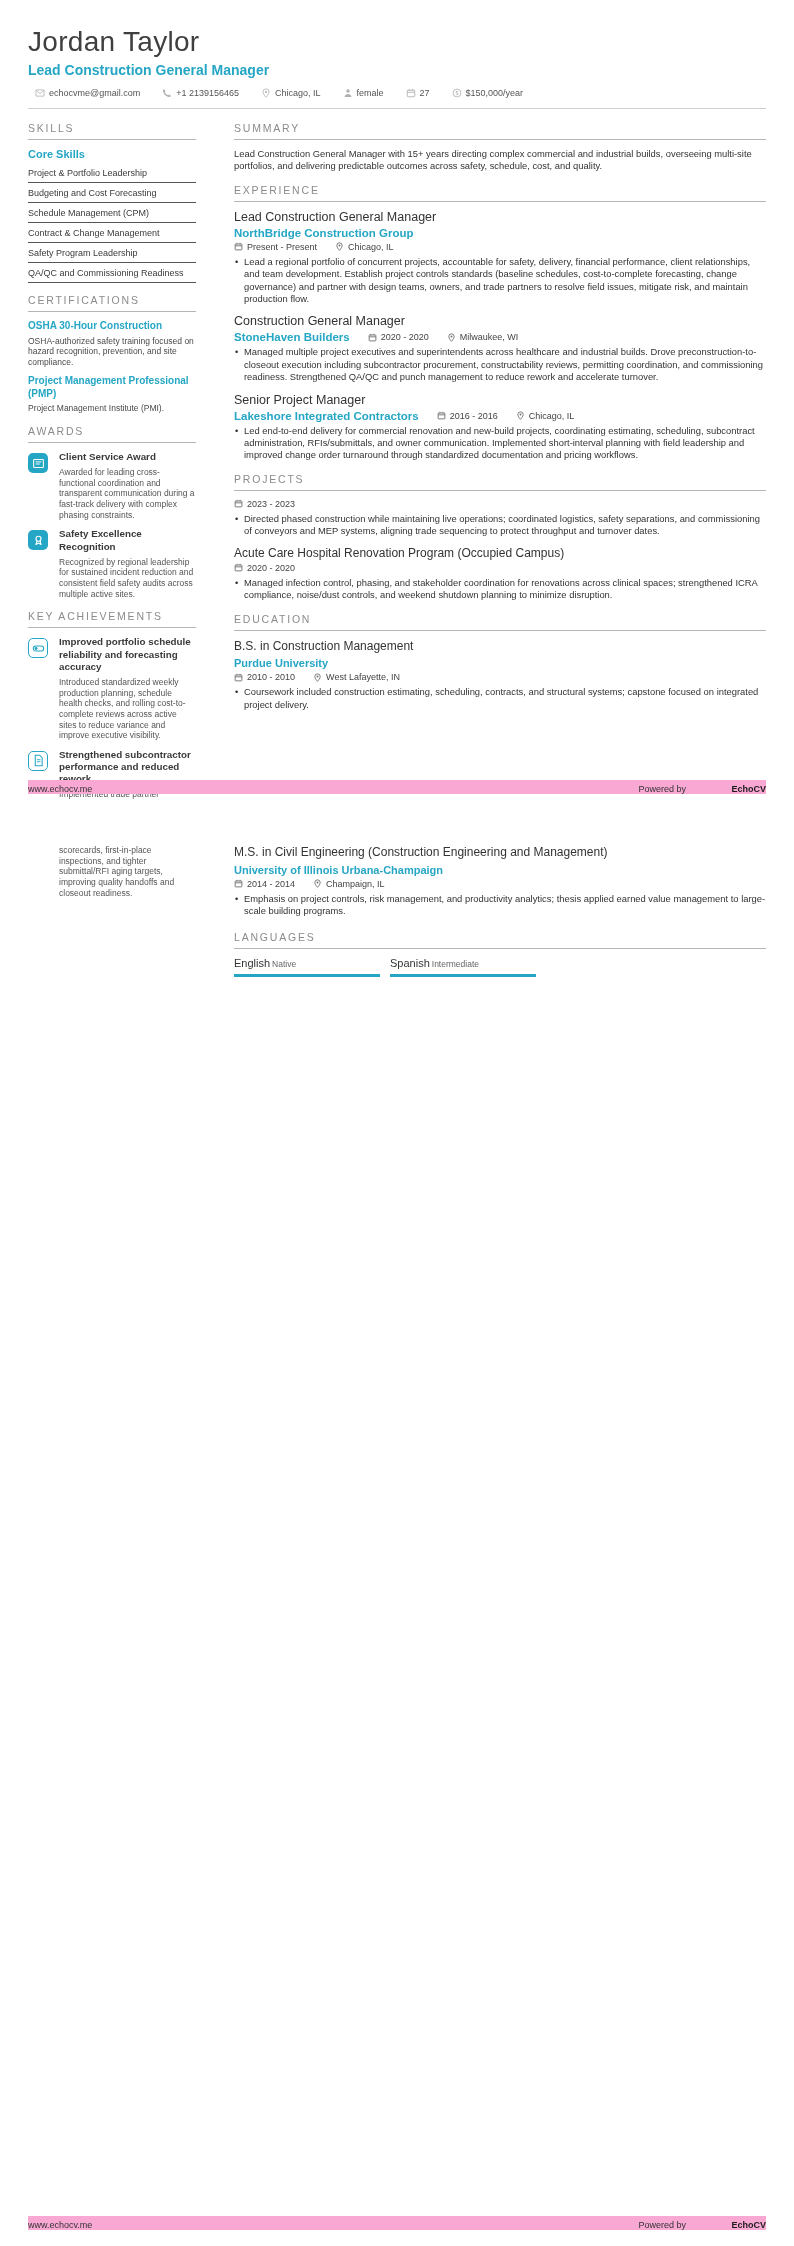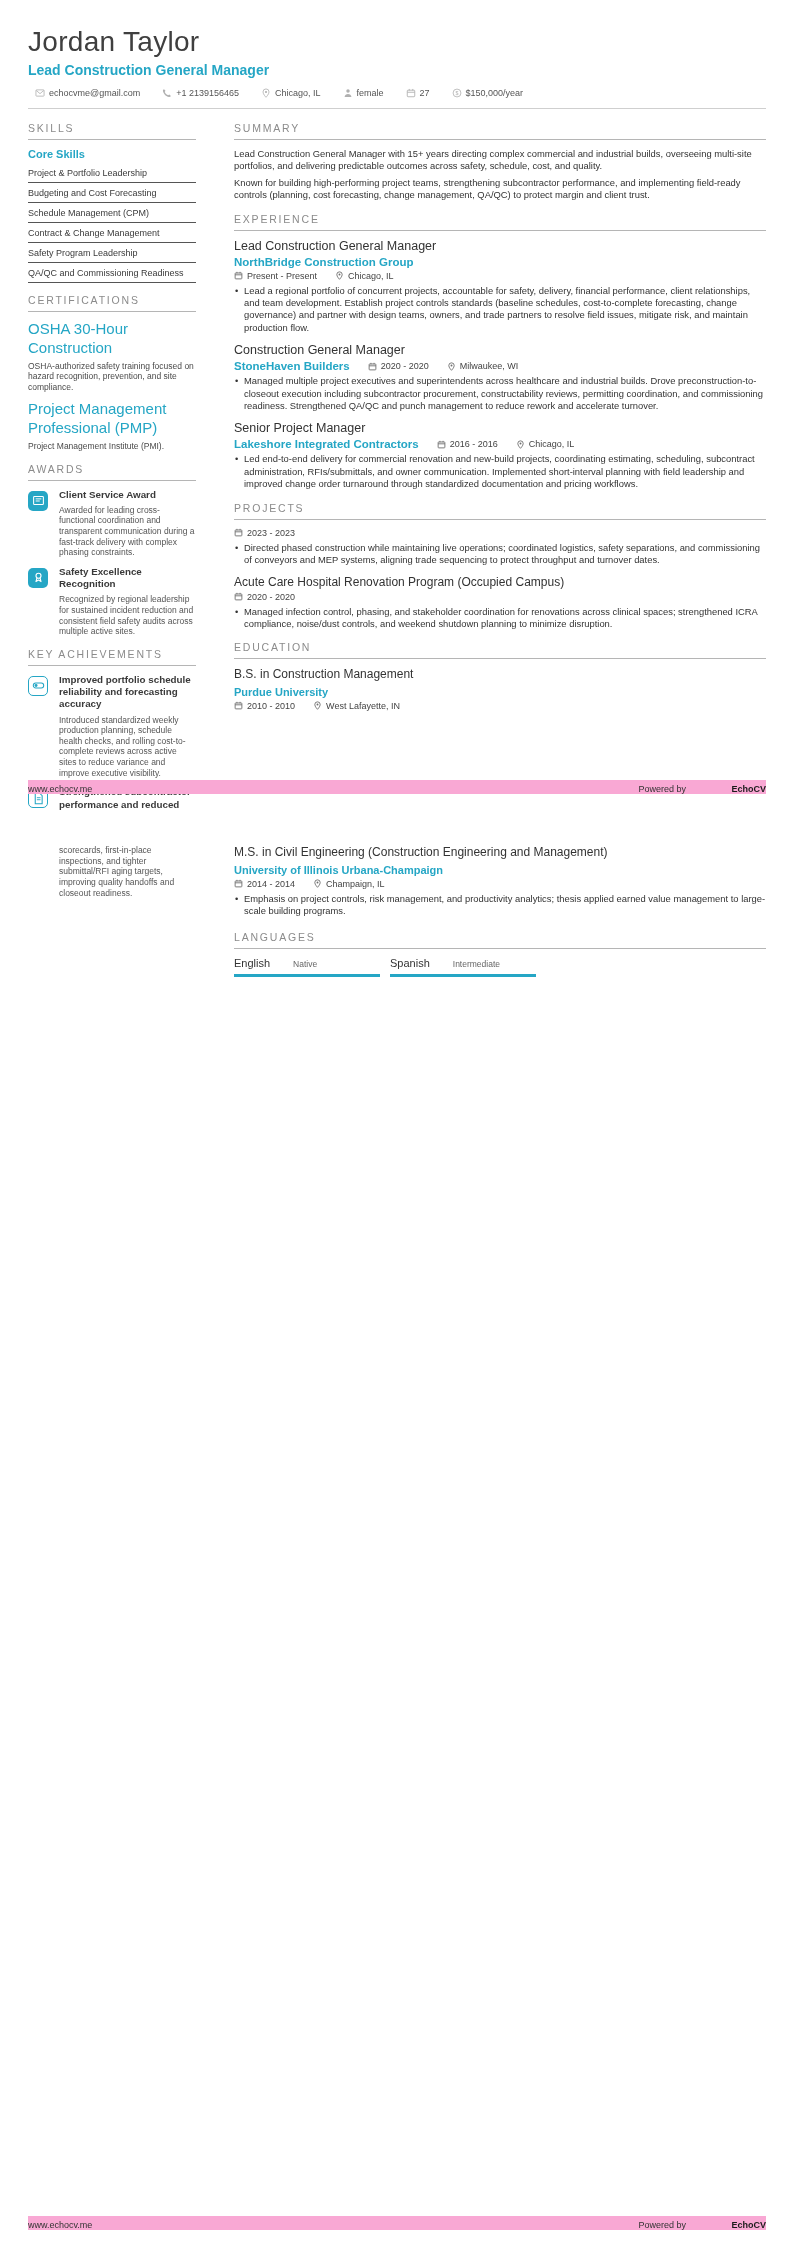--- a/index.html
+++ b/index.html
@@ -24,21 +24,21 @@
   .columns { display:flex; gap:38px; margin-top:13px; }
   .col-left { flex:0 0 168px; width:168px; }
   .col-right { flex:1; min-width:0; }
 
   .section { margin-bottom:11px; }
   .sec-heading { font-size:10.5px; color:#8b8b8b; letter-spacing:1.8px; padding-bottom:5px; border-bottom:1px solid #b5b5b5; margin-bottom:8px; font-weight:400; }
 
   
   .group-title { color:var(--accent); font-size:11px; font-weight:700; margin-bottom:3px; }
   .skill-item { font-size:9px; color:#3a3a3a; padding:5px 0 4px 0; border-bottom:1px solid #555; }
-  .cert-title { color:var(--accent); font-size:15px; font-weight:400; margin-bottom:3px; line-height:1.25; }
+  .cert-title { color:var(--accent); font-size:10px; font-weight:700; margin-bottom:3px; line-height:1.25; }
   .cert-desc { font-size:8.5px; color:#4a4a4a; line-height:1.25; margin-bottom:8px; }
   .badge-item { display:flex; gap:11px; margin-bottom:8px; }
   .badge { flex:0 0 20px; width:20px; height:20px; border-radius:5px; display:flex; align-items:center; justify-content:center; margin-top:2px; }
   .badge.solid { background:var(--accent); color:#fff; }
   .badge.outline { background:#fff; border:1.4px solid var(--accent); color:var(--accent); }
   .badge svg { width:13px; height:13px; display:block; }
   .item-title { font-size:9.8px; font-weight:700; color:#3a3a3a; line-height:1.25; margin-bottom:4px; }
   .item-desc { font-size:8.5px; color:#555; line-height:1.25; }
   .continuation { font-size:8.5px; color:#555; line-height:1.25; margin-left:31px; width:130px; }
 
@@ -55,21 +55,21 @@
   .bullets li { font-size:9.4px; line-height:1.32; color:#333; padding-left:10px; position:relative; }
   .bullets li::before { content:"•"; position:absolute; left:1px; top:0; color:#333; }
   .proj { margin-bottom:8px; }
   .proj-title { font-size:12px; color:#333; margin-bottom:3px; }
   .edu-degree { font-size:12px; color:#333; margin-bottom:3px; line-height:1.3; }
   .edu-school { font-size:11px; color:var(--accent); font-weight:700; margin-bottom:2px; }
 
   
   .lang-row { display:flex; gap:10px; }
   .lang { width:146px; }
-  .lang-line { display:flex; align-items:baseline; gap:23px; }
+  .lang-line { display:flex; align-items:baseline; gap:2px; }
   .lang-name { font-size:11px; color:#333; }
   .lang-level { font-size:8.5px; color:#666; }
   .lang-bar { height:2.5px; background:#ddd; margin-top:5px; }
   .lang-fill { height:100%; background:var(--accent); }
 
   
   .page-footer { position:absolute; left:28px; right:28px; bottom:16px; display:flex; justify-content:space-between; align-items:center; background:#f9a8d4; padding-top:4px; }
   .footer-site { font-size:9px; color:#333; }
   .footer-powered { font-size:9px; color:#333; }
   .footer-powered .brand { font-weight:700; color:#1c1c1c;padding-left:43px; }
@@ -231,21 +231,20 @@
           </div>
         </section>
 
       </aside>
 
       <main class="col-right">
 
         <section class="section">
           <div class="sec-heading">SUMMARY</div>
           <p class="summary-p">Lead Construction General Manager with 15+ years directing complex commercial and industrial builds, overseeing multi-site portfolios, and delivering predictable outcomes across safety, schedule, cost, and quality.</p>
-          <p class="summary-p">Known for building high-performing project teams, strengthening subcontractor performance, and implementing field-ready controls (planning, cost forecasting, change management, QA/QC) to protect margin and client trust.</p>
         </section>
 
         <section class="section">
           <div class="sec-heading">EXPERIENCE</div>
 
           <div class="job">
             <div class="job-title">Lead Construction General Manager</div>
             <div class="job-company">NorthBridge Construction Group</div>
             <div class="meta-row">
               <span class="meta">
@@ -378,20 +377,23 @@
                 <span>2010 - 2010</span>
               </span>
               <span class="meta">
                 <svg viewBox="0 0 16 16">
                     <path d="M8 1.5a4.8 4.8 0 0 0-4.8 4.8C3.2 10 8 14.8 8 14.8s4.8-4.8 4.8-8.5A4.8 4.8 0 0 0 8 1.5z" fill="none" stroke="currentColor" stroke-width="1.6"></path>
                     <circle cx="8" cy="6.3" r="1.7" fill="currentColor"></circle>
                   </svg>
                 <span>West Lafayette, IN</span>
               </span>
             </div>
+            <ul class="bullets">
+              <li>Coursework included construction estimating, scheduling, contracts, and structural systems; capstone focused on integrated project delivery.</li>
+            </ul>
           </div>
         </section>
 
       </main>
     </div>
 
     <div class="page-footer">
       <span class="footer-site">www.echocv.me</span>
       <span class="footer-powered"><span>Powered by</span> <span class="brand">EchoCV</span></span>
     </div>

